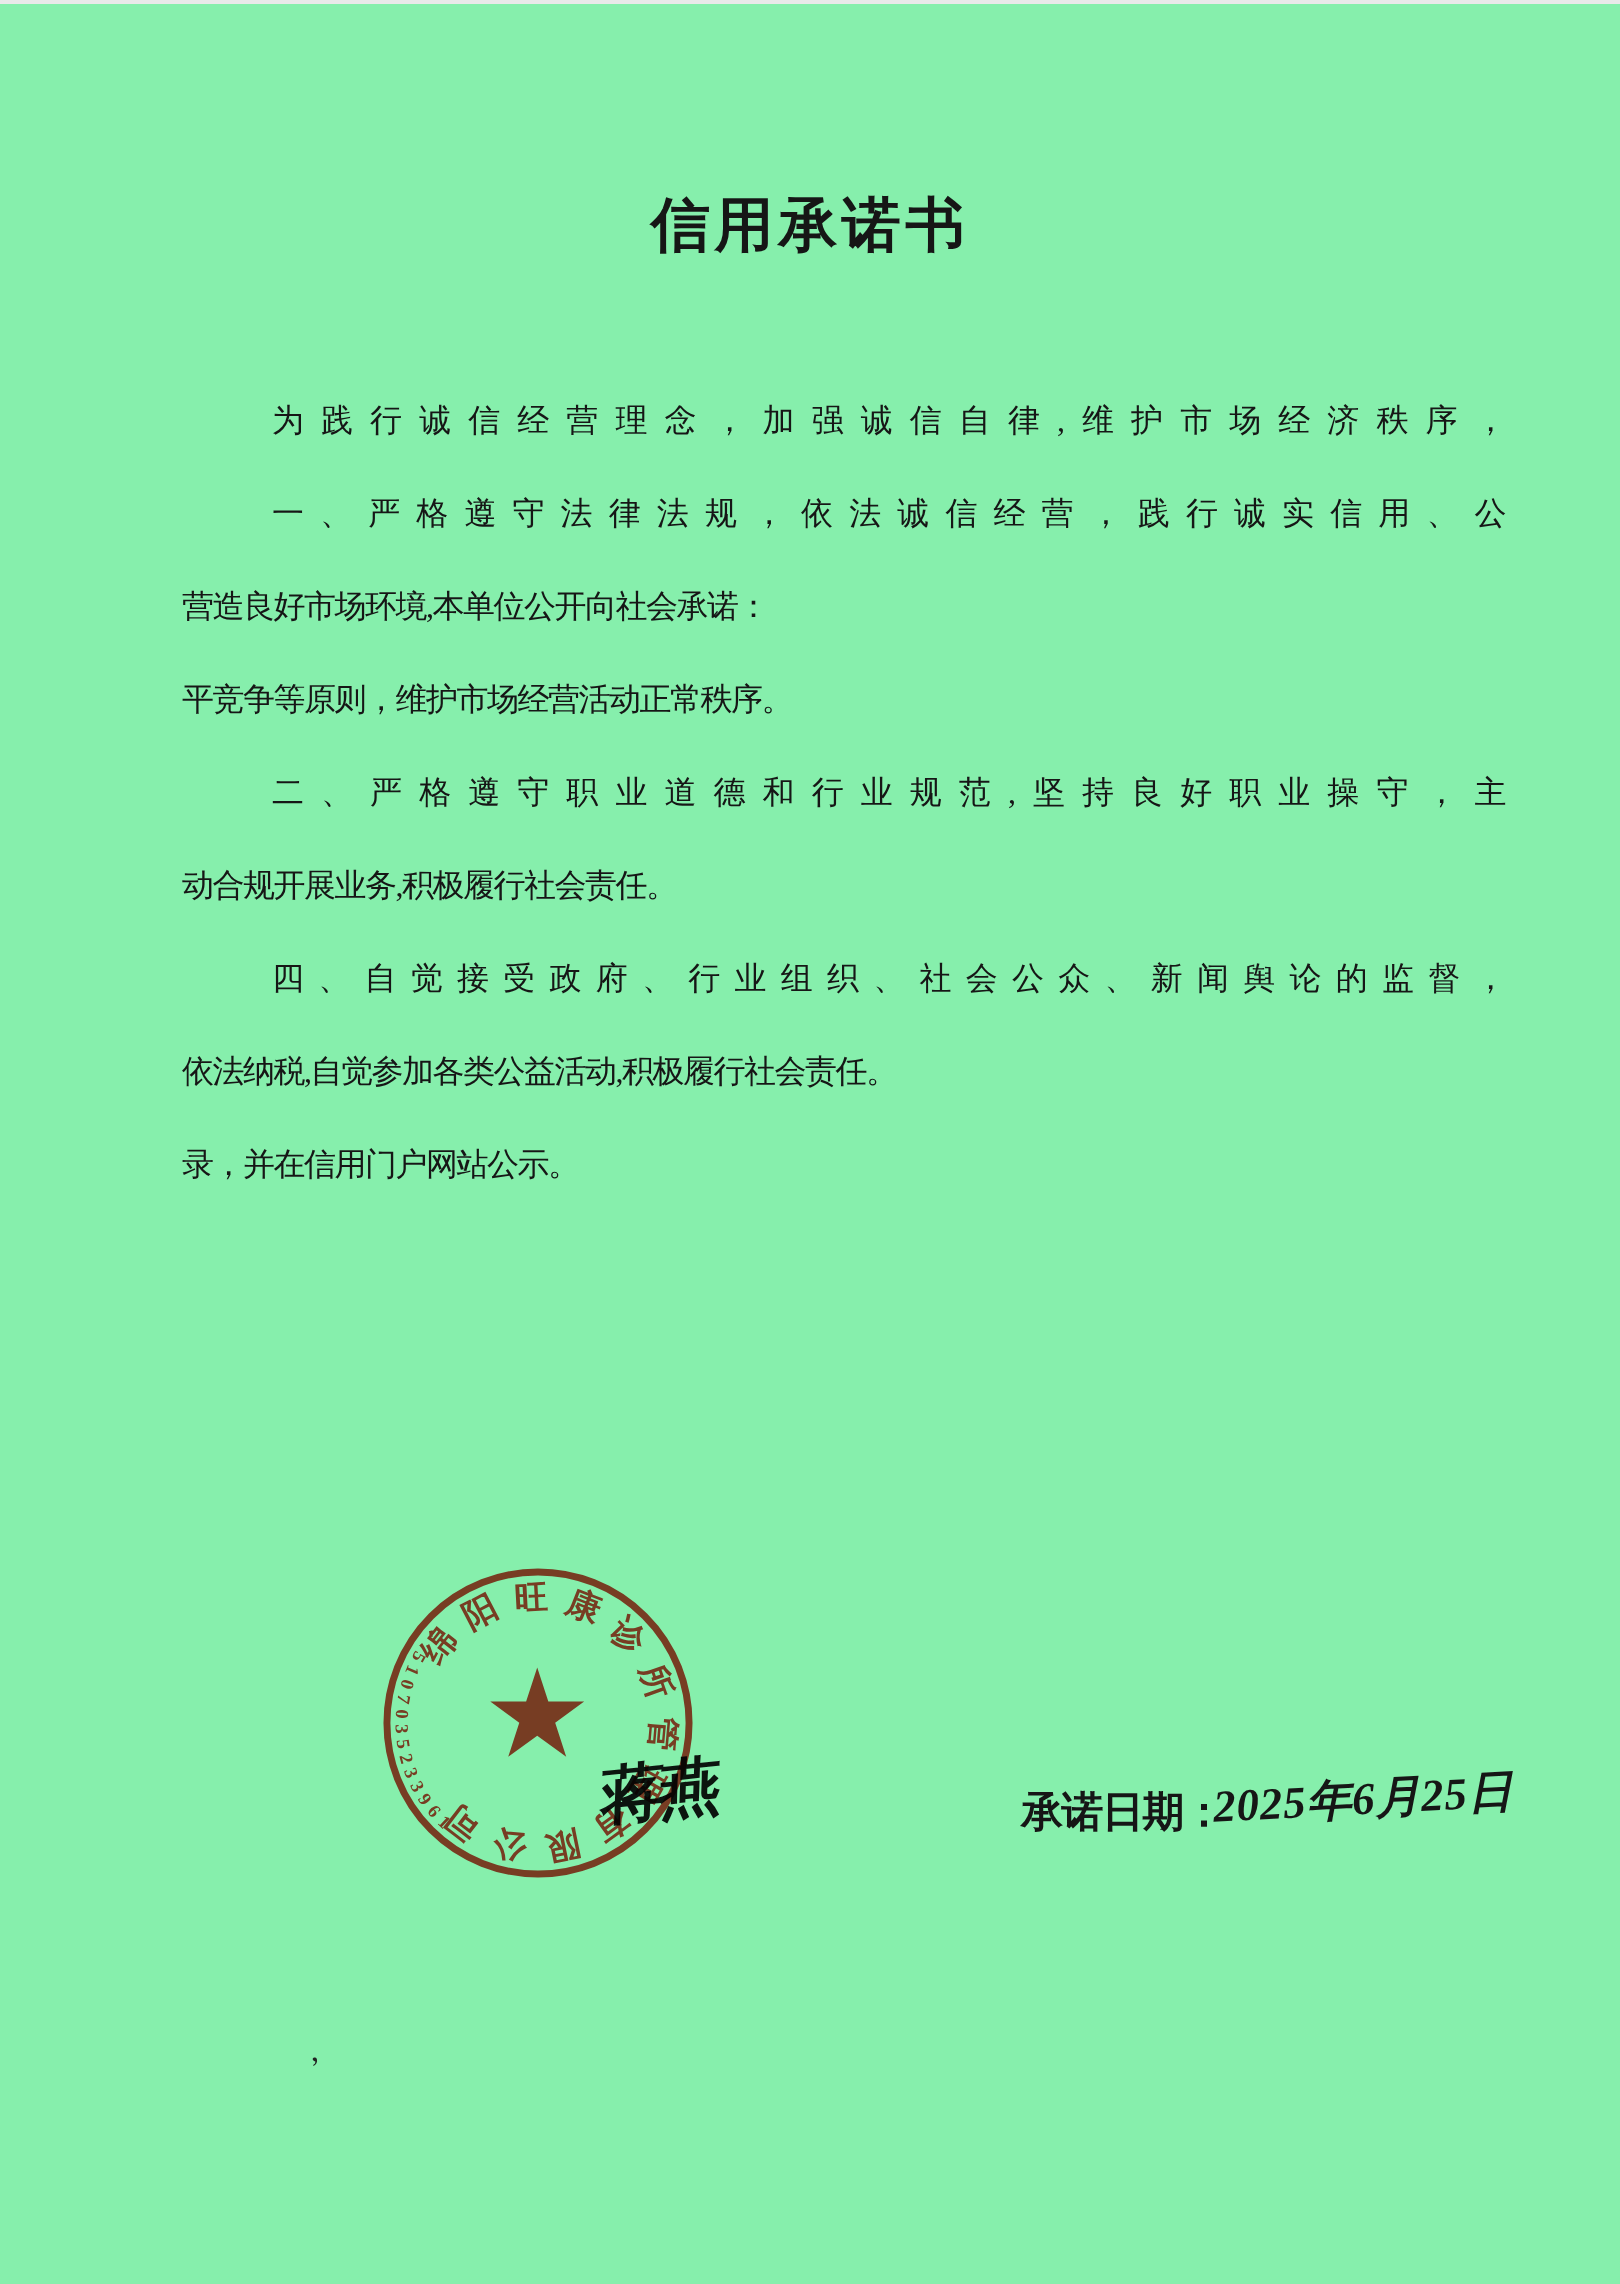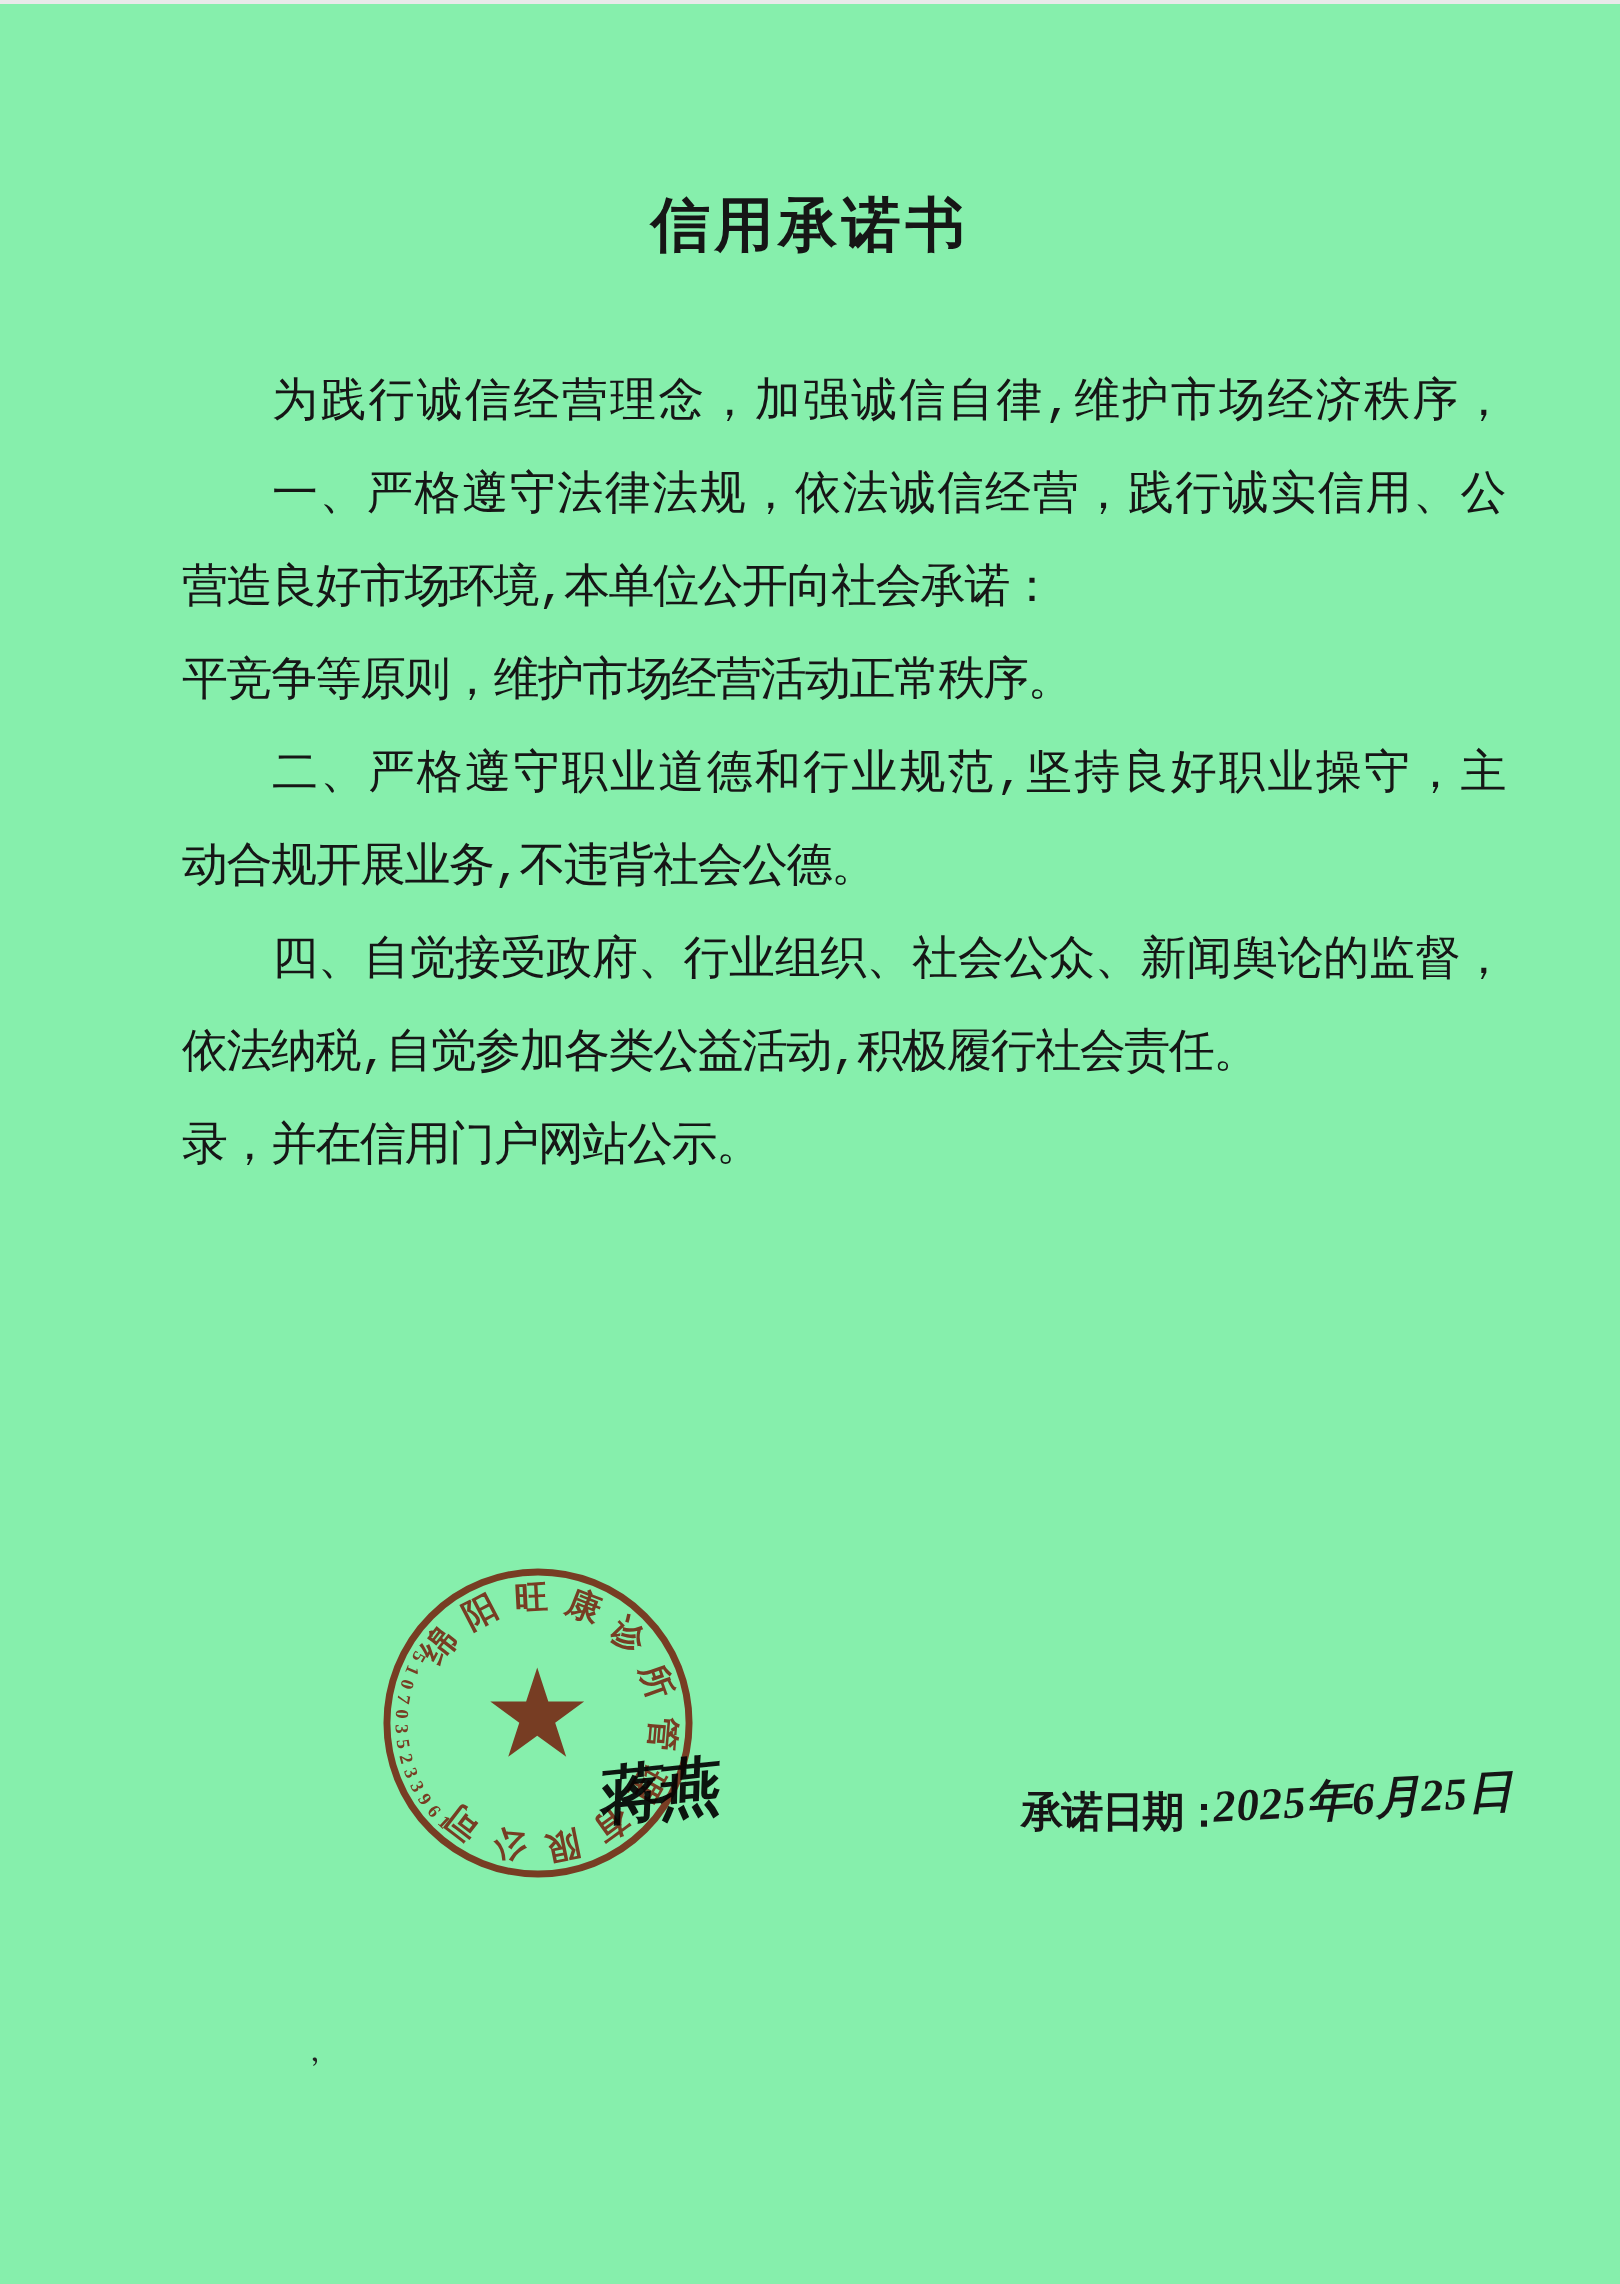--- a/index.html
+++ b/index.html
@@ -6,22 +6,22 @@
   .page{
     position:relative;width:1620px;height:2284px;background:#86efac;
     overflow:hidden;font-family:"Liberation Serif", serif;color:#161616;
     margin:4px auto;
   }
   .title{
     position:absolute;top:182px;left:0;width:100%;text-align:center;
     font-size:59px;font-weight:700;letter-spacing:4.6px;
   }
   .body-text{
-    position:absolute;left:182px;top:353px;width:1323px;
-    font-size:46px;line-height:93px;letter-spacing:-1.5px;font-family:Liberation Mono, monospace;
+    position:absolute;left:182px;top:370px;width:1323px;
+    font-size:32px;line-height:93px;letter-spacing:-1.5px;
   }
   .line{white-space:nowrap;}
   .line.indent{text-indent:90px;}
   .line.justify{
     white-space:normal;text-align:justify;text-align-last:justify;
   }
   .sig-label{
     position:absolute;left:275px;top:1779px;font-size:42px;font-weight:700;
     letter-spacing:-1.5px;
   }
@@ -53,21 +53,21 @@
 <div class="page">
 
   <div class="title">信用承诺书</div>
 
   <div class="body-text">
       <div class="line indent justify">为践行诚信经营理念，加强诚信自律,维护市场经济秩序，</div>
       <div class="line indent justify">一、严格遵守法律法规，依法诚信经营，践行诚实信用、公</div>
       <div class="line">营造良好市场环境,本单位公开向社会承诺：</div>
       <div class="line">平竞争等原则，维护市场经营活动正常秩序。</div>
       <div class="line indent justify">二、严格遵守职业道德和行业规范,坚持良好职业操守，主</div>
-      <div class="line">动合规开展业务,不违背社会公德。</div>
+      <div class="line">动合规开展业务,积极履行社会责任。</div>
       <div class="line indent justify">四、自觉接受政府、行业组织、社会公众、新闻舆论的监督，</div>
       <div class="line">依法纳税,自觉参加各类公益活动,积极履行社会责任。</div>
       <div class="line">录，并在信用门户网站公示。</div>
     </div>
 
   <svg class="stamp" viewBox="0 0 410 410" xmlns="http://www.w3.org/2000/svg">
     <circle cx="205" cy="205" r="196" fill="none" stroke-width="9" stroke="#e1392b"></circle>
     <polygon points="204,133 218.4,177.2 264.9,177.2 227.3,204.6 241.6,248.8 204,221.5 166.4,248.8 180.7,204.6 143.1,177.2 189.6,177.2" fill="#e1392b"></polygon>
     <g font-family="Liberation Serif, serif" font-weight="700">
         <text transform="translate(76.6 104.6) rotate(308.0)" text-anchor="middle" dominant-baseline="central" font-size="44" fill="#e1392b">绵</text>

